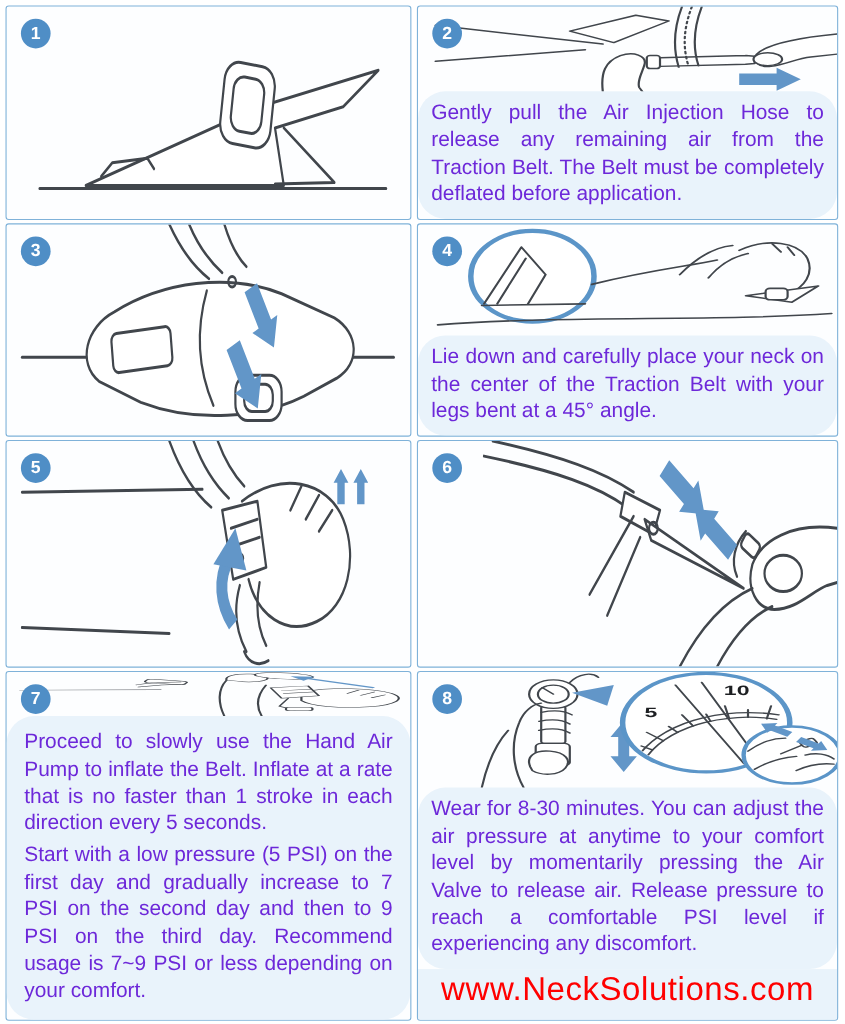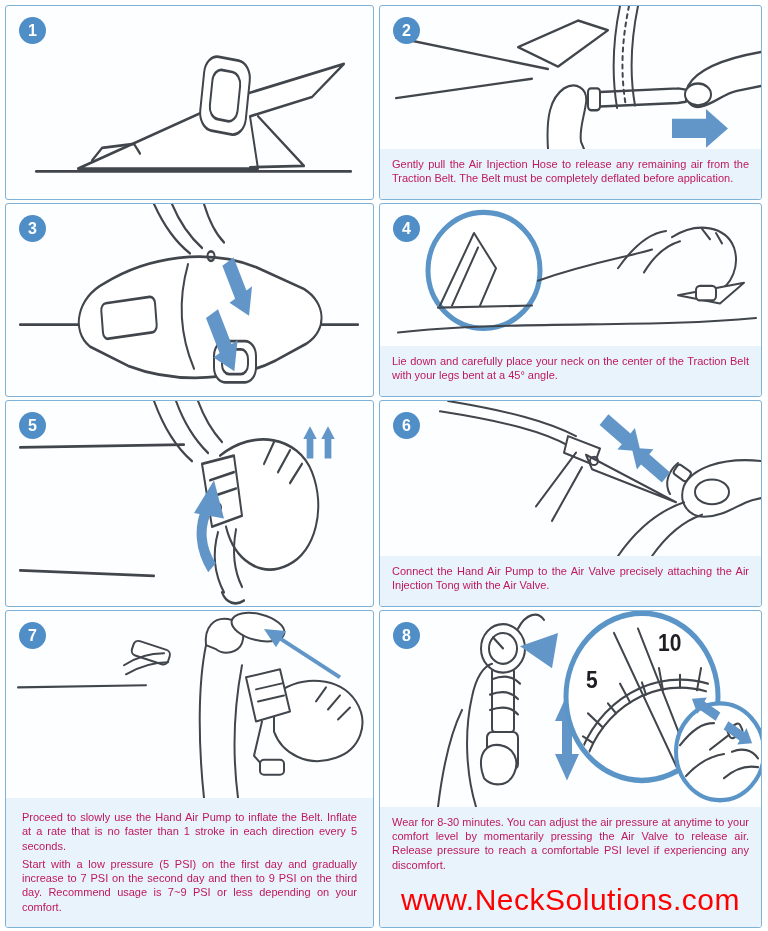--- a/index.html
+++ b/index.html
@@ -9,22 +9,22 @@
            display:grid; grid-template-columns:369px 383px;
            grid-template-rows:195px 194px 207px 318px;
            column-gap:5px; row-gap:3px; }
   .panel { border:1.5px solid #7fb2d9; border-radius:3px; background:#fdfeff;
            position:relative; display:flex; flex-direction:column; overflow:hidden; }
   .badge { position:absolute; top:11px; left:13px; width:27px; height:27px;
            border-radius:50%; background:#4f8ec6; color:#ffffff;
            font-weight:bold; font-size:16px; line-height:27px; text-align:center; z-index:3; }
   .illus { flex:1 1 auto; position:relative; }
   .illus svg { position:absolute; left:0; top:0; width:100%; height:100%; }
-  .caption { background:#e9f3fb; color:#be185d; font-size:11px; line-height:1.3;
-             padding:8px 12px 9px; text-align:justify; min-height:50px; }
+  .caption { background:#e9f3fb; color:#6d28d9; font-size:19px; line-height:1.3;
+             padding:8px 12px 9px; text-align:justify; min-height:50px;border-radius:25px; }
   .caption p { margin:4px; }
   .website { background:#e9f3fb; color:#ff0000; font-weight:normal; font-size:30px;
              letter-spacing:0.5px; text-align:center; padding:2px 0 10px; cursor:pointer; }
   .ln  { fill:none; stroke:#41464c; stroke-width:2; stroke-linecap:round; stroke-linejoin:round; }
   .lnf { fill:#ffffff; stroke:#41464c; stroke-width:2; stroke-linecap:round; stroke-linejoin:round; }
   .arr { fill:#6296c8; stroke:none; }
   .bluec { fill:#ffffff; stroke:#5b95c8; }
   .dialnum { font-family:"Liberation Sans",sans-serif; font-weight:bold; font-size:21px; fill:#1d1f22; }
 </style>
 </head>
@@ -149,21 +149,20 @@
         <circle class="ln" cx="214" cy="58" r="4"></circle>
         <path class="ln" d="M298 60 C288 68 284 80 290 90"></path>
         <rect class="lnf" x="294" y="64" width="16" height="11" rx="3" transform="rotate(35 302 70)"></rect>
         <path class="lnf" d="M381 58 C340 54 312 66 304 82 C298 98 308 112 324 112 C344 112 358 100 372 96 L381 94"></path>
         <ellipse class="lnf" cx="332" cy="88" rx="17" ry="12"></ellipse>
         <path class="ln" d="M238 150 C258 122 280 106 304 98 M272 150 C288 128 304 116 322 110"></path>
         <use href="#fat-arrow" class="arr" transform="translate(224,18) rotate(40) scale(0.85)"></use>
         <use href="#fat-arrow" class="arr" transform="translate(286,74) rotate(-140) scale(0.8)"></use>
       </svg>
     </div>
-    <p class="caption">Connect the Hand Air Pump to the Air Valve precisely attaching the Air Injection Tong with the Air Valve.</p>
   </section>
 
   <section class="panel">
     <div class="badge"><span>7</span></div>
     <div class="illus">
       <svg viewBox="0 0 367 186" preserveAspectRatio="none">
         <line class="ln" x1="12" y1="76" x2="140" y2="74"></line>
         <path class="ln" d="M198 186 C192 130 192 72 200 34 M232 186 C226 140 228 96 236 54"></path>
         <path class="lnf" d="M200 34 C198 16 208 6 222 8 C234 10 240 20 236 32 C232 42 218 44 210 38 Z"></path>
         <ellipse class="lnf" cx="252" cy="16" rx="27" ry="13" transform="rotate(14 252 16)"></ellipse>

